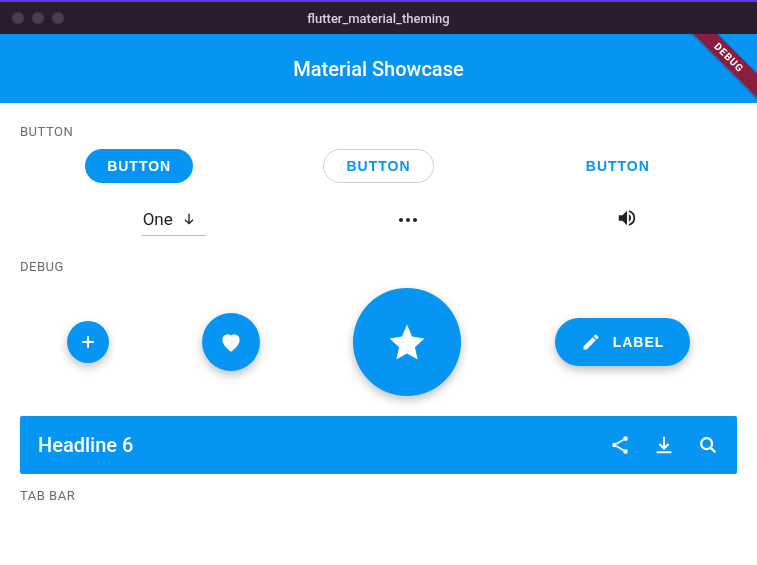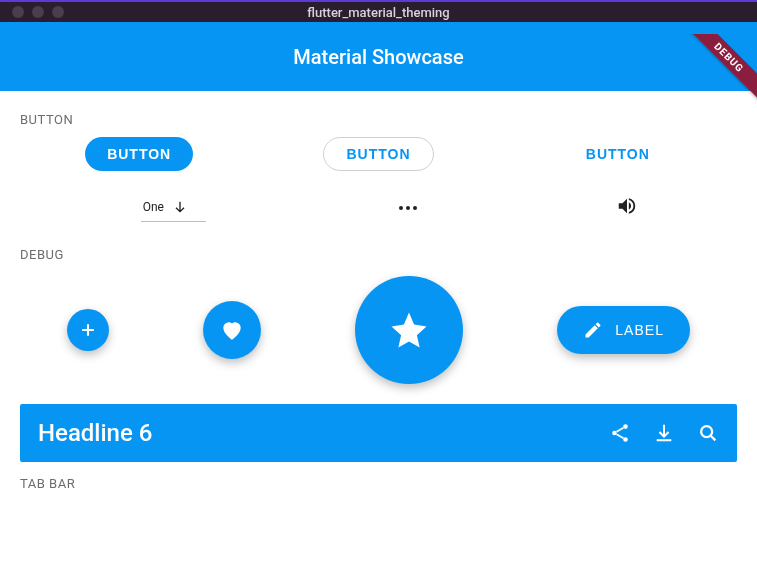--- a/index.html
+++ b/index.html
@@ -5,21 +5,21 @@
   * { box-sizing: border-box; margin: 0; padding: 0; }
   body {
     width: 757px;
     height: 565px;
     background: #ffffff;
     font-family: -apple-system, BlinkMacSystemFont, "Segoe UI", Roboto, sans-serif;
     overflow: hidden;
     position: relative;
   }
   .titlebar {
-    height: 22px;
+    height: 34px;
     background: #2a1d2e;
     border-top: 2px solid #5b3bd8;
     display: flex;
     align-items: center;
     padding: 0 12px;
     position: relative;
   }
   .traffic-lights {
     display: flex;
     gap: 8px;
@@ -126,21 +126,21 @@
   }
   .dropdown {
     display: flex;
     align-items: center;
     gap: 8px;
     border-bottom: 1px solid #bdbdbd;
     padding: 4px 2px 6px 2px;
     min-width: 65px;
     cursor: pointer;
     color: #222;
-    font-size: 12px;
+    font-size: 17px;
     margin-left: 28px;
   }
   .dropdown svg { width: 16px; height: 16px; }
   .more-dots {
     display: flex;
     gap: 3px;
     cursor: pointer;
     padding: 8px;
   }
   .more-dots span {
@@ -169,37 +169,37 @@
   .fab-extended {
     background: #0795f4;
     color: #fff;
     border: none;
     border-radius: 28px;
     padding: 14px 26px;
     display: flex;
     align-items: center;
     gap: 12px;
     font-size: 14px;
-    font-weight: 400;
+    font-weight: 700;
     letter-spacing: 1px;
     cursor: pointer;
     box-shadow: 0 4px 10px rgba(0,0,0,0.25);
   }
   .demo-appbar {
     margin-top: 12px;
     background: #0795f4;
     color: #fff;
     height: 58px;
     border-radius: 2px;
     display: flex;
     align-items: center;
     padding: 0 18px;
   }
   .demo-appbar-title {
-    font-size: 24px;
+    font-size: 20px;
     font-weight: 500;
     flex: 1;
   }
   .demo-appbar-actions {
     display: flex;
     gap: 22px;
     align-items: center;
   }
   .demo-appbar-actions .action {
     cursor: pointer;

